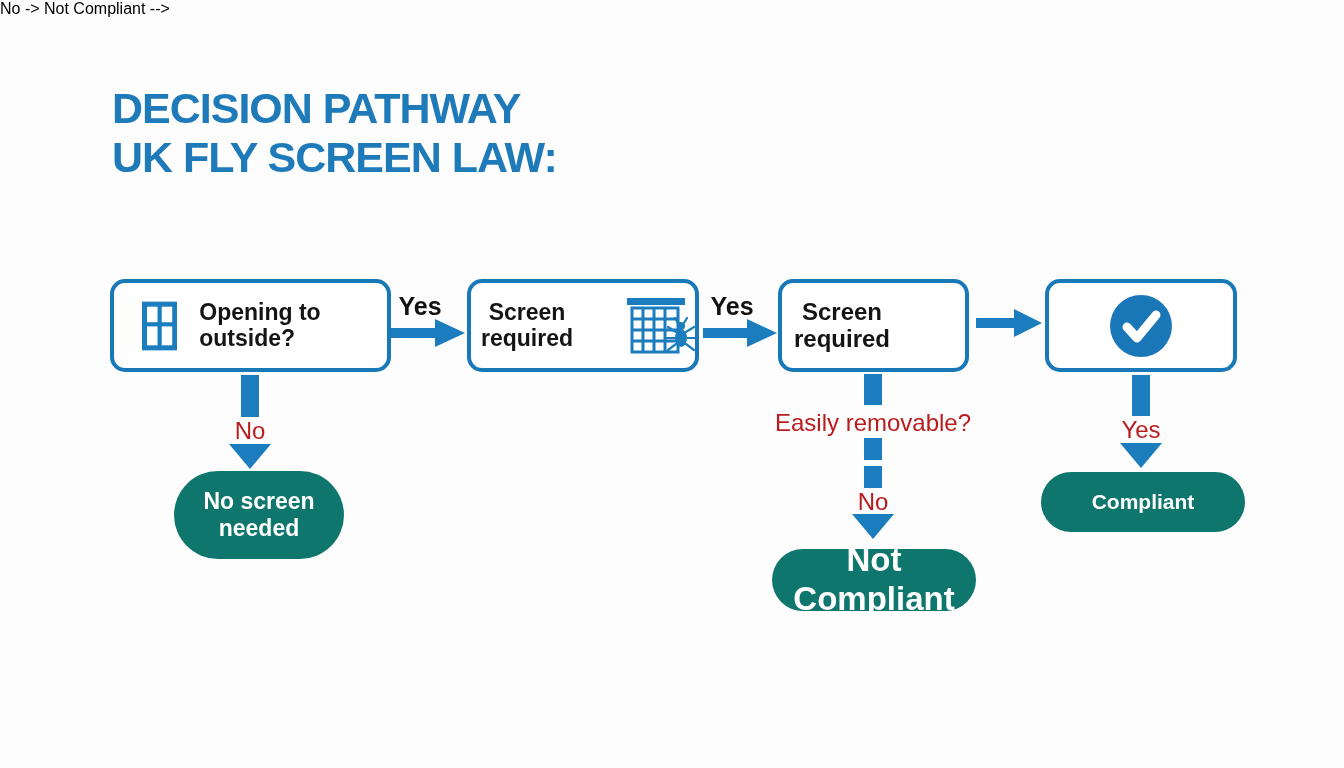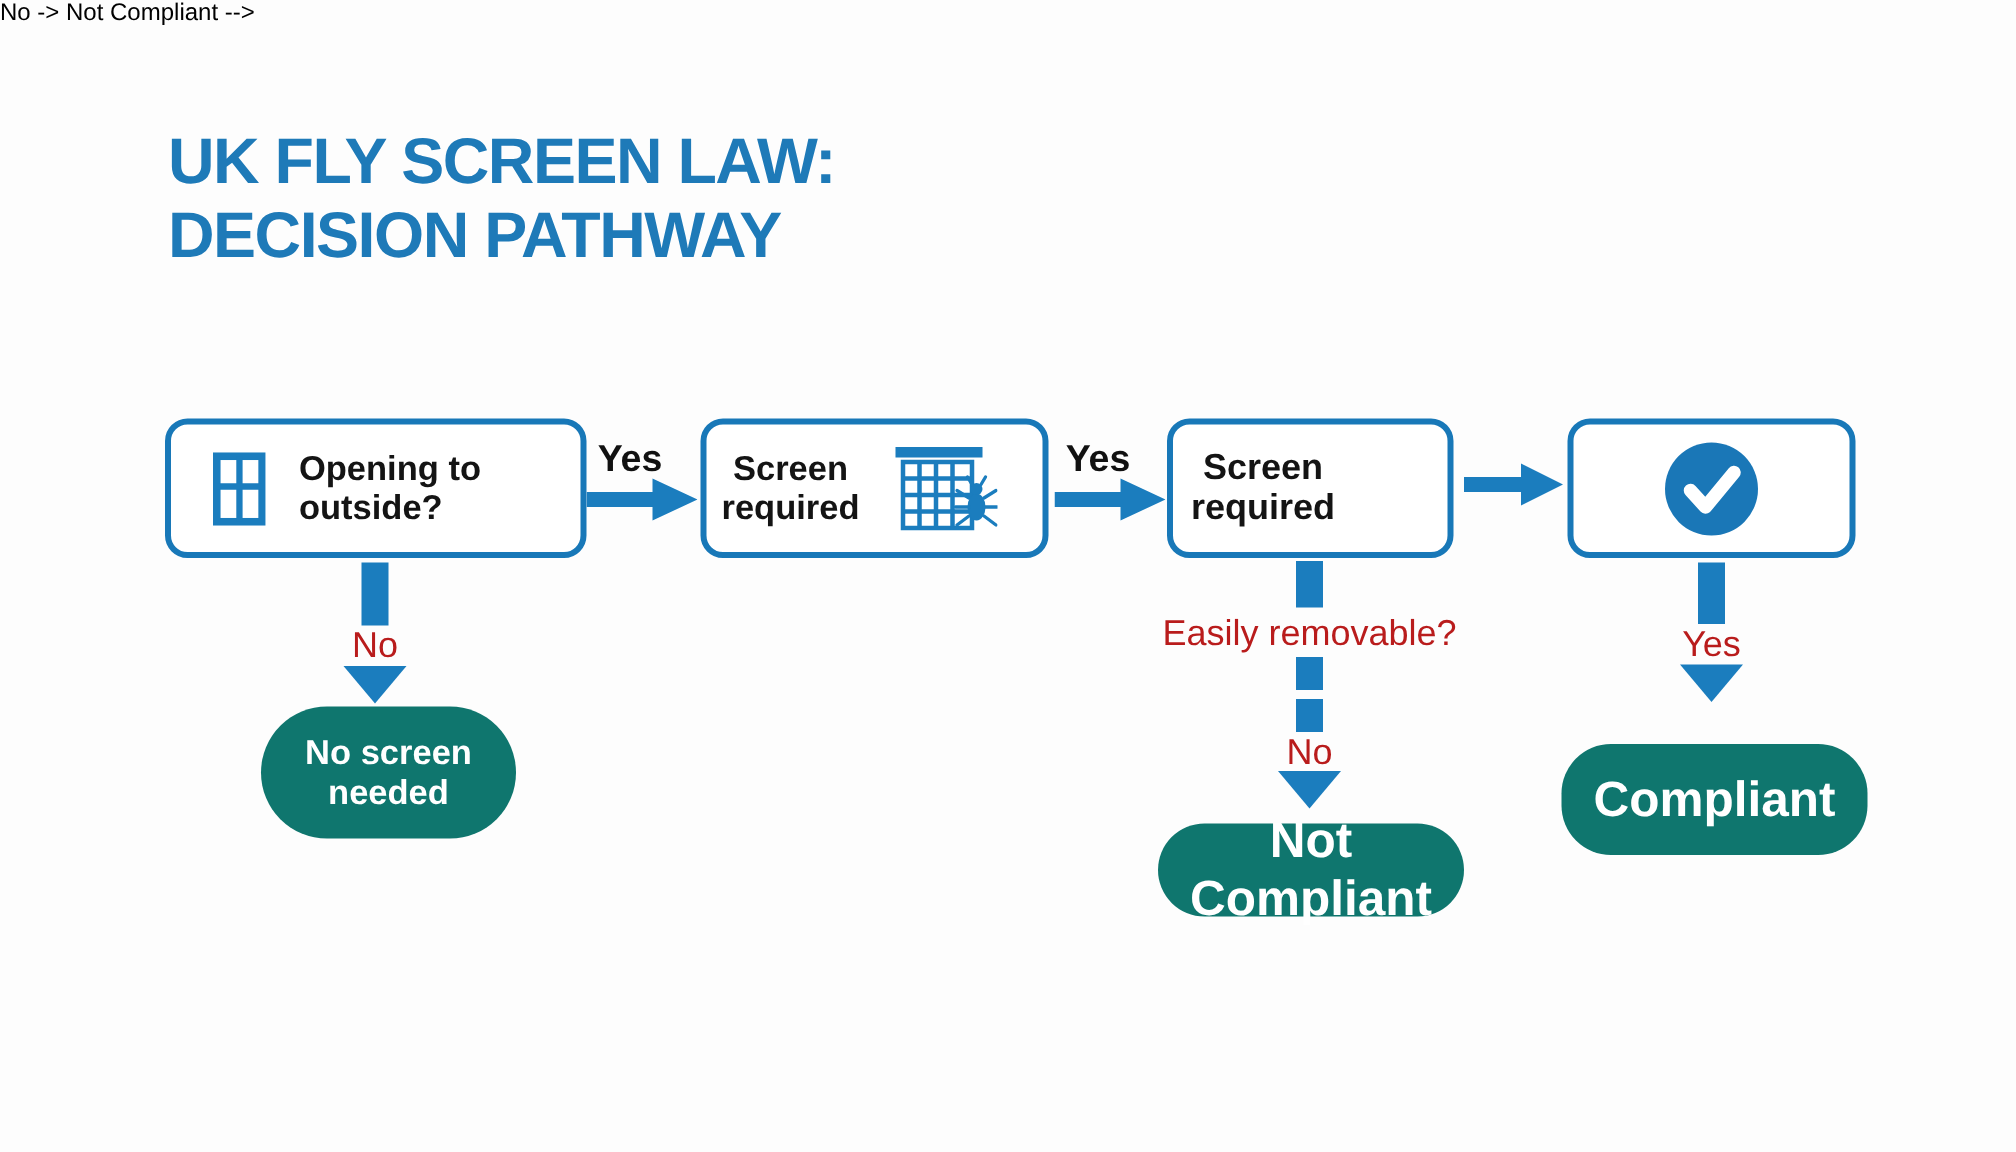--- a/index.html
+++ b/index.html
@@ -12,21 +12,21 @@
   
   .title{
     left:112px;top:84px;
     font-size:43px;font-weight:bold;letter-spacing:-1px;
     line-height:1.14;color:#1e7ab8;
   }
   
   .dbox{
     top:279px;height:93px;background:#ffffff;
     border:4px solid #1878b8;border-radius:15px;
-    box-sizing:border-box;display:flex;align-items:center;justify-content:flex-start;
+    box-sizing:border-box;display:flex;align-items:center;justify-content:space-between;
   }
   .dbox .btext{
     font-size:23px;font-weight:bold;color:#141414;line-height:1.12;text-align:center;
   }
   #box1{left:110px;width:281px;justify-content:flex-start;padding-left:28px;}
   #box1 .btext{margin-left:22px;text-align:left;}
   #box2{left:467px;width:232px;gap:12px;}
   #box2 .btext{width:112px;}
   #box3{left:778px;width:191px;}
   #box3 .btext{width:120px;font-size:24px;}
@@ -50,32 +50,32 @@
     border-top:25px solid #1b7dbe;
   }
   .pill{
     background:#0f766e;color:#ffffff;font-weight:bold;
     display:flex;align-items:center;justify-content:center;text-align:center;
     line-height:1.18;
   }
   #pillA{left:174px;top:471px;width:170px;height:88px;border-radius:44px;font-size:23px;}
   #pillA .ptext{width:125px;}
   #pillB{left:772px;top:549px;width:204px;height:62px;border-radius:31px;font-size:33px;}
-  #pillC{left:1041px;top:472px;width:204px;height:74px;border-radius:33px;font-size:33px;margin-top:24px;}
+  #pillC{left:1041px;top:472px;width:204px;height:60px;border-radius:33px;font-size:21px;}
   
   .checkwrap{display:flex;align-items:center;justify-content:center;}
 </style>
 </head>
 <body>
 
 
 
 <div class="abs title">
+  <div>DECISION PATHWAY</div>
   <div>UK FLY SCREEN LAW:</div>
-  <div>DECISION PATHWAY</div>
 </div>
 
 
 <div id="box1" class="abs dbox">
   <svg width="42" height="58" viewBox="0 0 42 58">
     <rect x="3" y="3" width="36" height="52" fill="none" stroke="#1b7dbe" stroke-width="6"></rect>
     <line x1="21" y1="3" x2="21" y2="55" stroke="#1b7dbe" stroke-width="5"></line>
     <line x1="3" y1="27" x2="39" y2="27" stroke="#1b7dbe" stroke-width="5"></line>
   </svg>
   <span class="btext">Opening to outside?</span>

